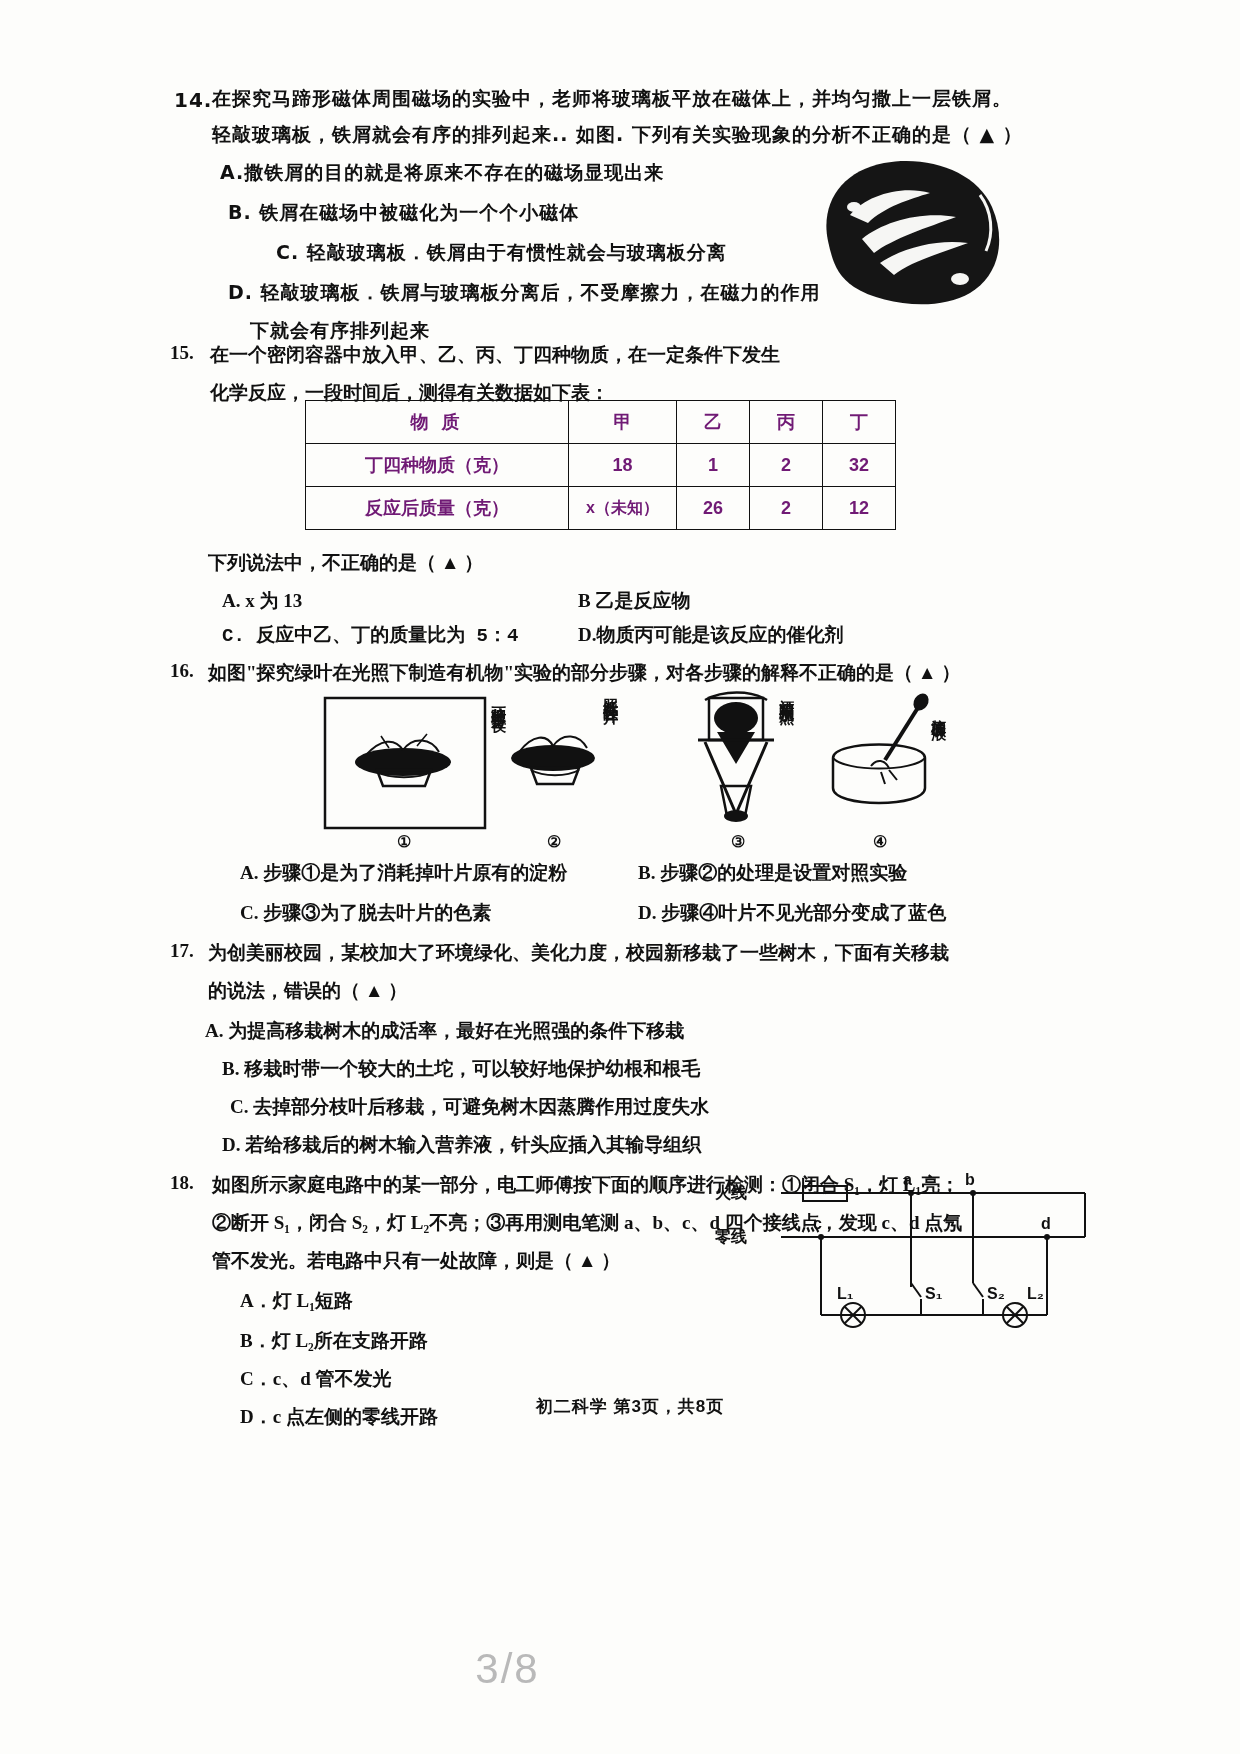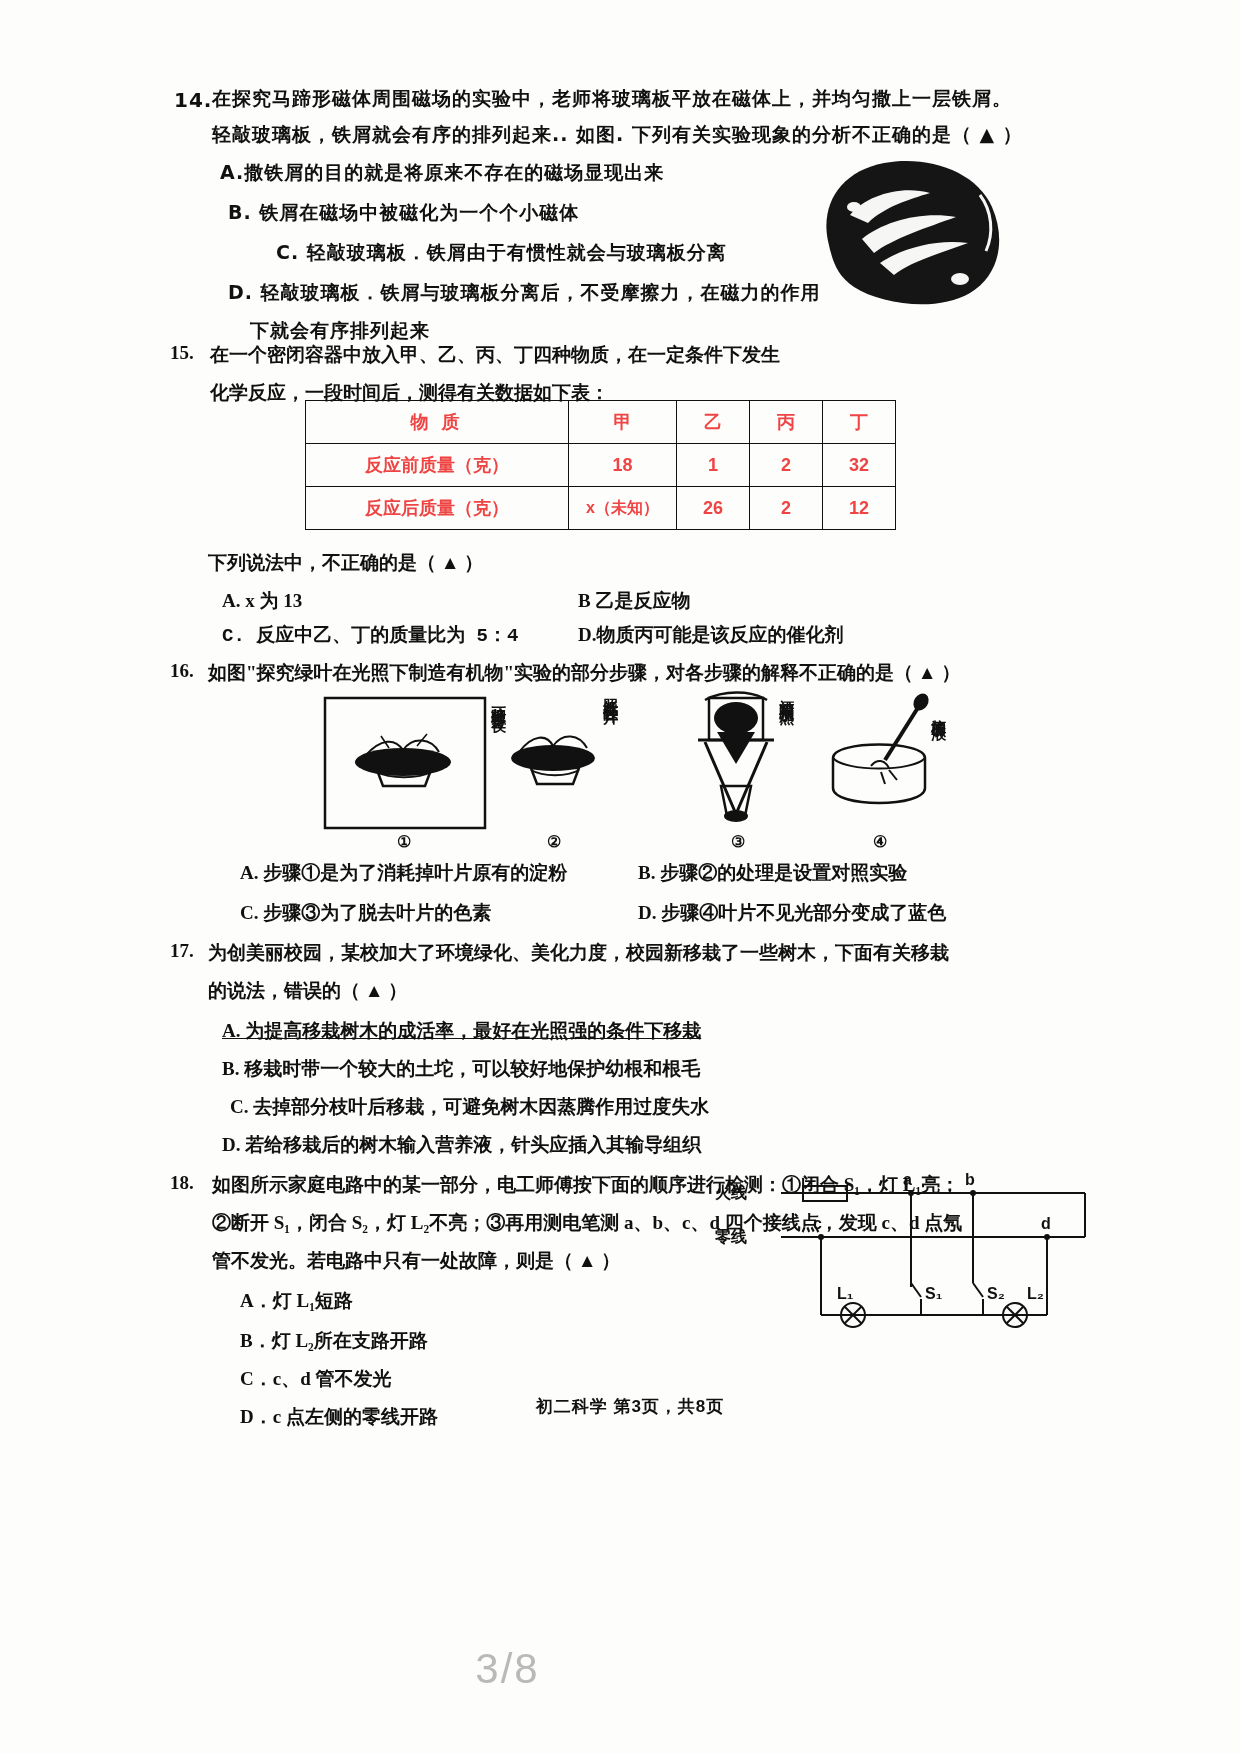--- a/index.html
+++ b/index.html
@@ -39,21 +39,21 @@
     left:155px; top:340px;
     border-collapse:collapse;
     font-family:"Liberation Sans", sans-serif;
     font-weight:700;
     font-size:18px;
   }
   .tbl td {
     border:1.6px solid #111;
     text-align:center;
     padding:9px 6px;
-    color:#ef4444;
+    color:#701a75;
   }
   .tbl td.lbl { width:250px; letter-spacing:4px; }
   .tbl td.c1  { width:95px; }
   .tbl td.c   { width:60px; }
 
   
   .strip { position:absolute; left:135px; top:620px; width:700px; height:165px; }
   .vlabel {
     position:absolute;
     writing-mode:vertical-rl;
@@ -130,21 +130,21 @@
       <table class="tbl">
         <tbody>
             <tr>
           <td class="lbl">物  质</td>
           <td class="c1">甲</td>
           <td class="c">乙</td>
           <td class="c">丙</td>
           <td class="c">丁</td>
         </tr>
         <tr>
-          <td class="lbl" style="letter-spacing:0;">反应前质量（克）</td>
+          <td class="lbl" style="letter-spacing:0;">丁四种物质（克）</td>
           <td class="c1">18</td>
           <td class="c">1</td>
           <td class="c">2</td>
           <td class="c">32</td>
         </tr>
         <tr>
           <td class="lbl" style="letter-spacing:0;">反应后质量（克）</td>
           <td class="c1" style="font-size:16px;">x（未知）</td>
           <td class="c">26</td>
           <td class="c">2</td>
@@ -214,21 +214,21 @@
       <div class="opt t15" style="left:488px; top:800px;">B. 步骤②的处理是设置对照实验</div>
       <div class="opt t15" style="left:90px; top:840px;">C. 步骤③为了脱去叶片的色素</div>
       <div class="opt t15" style="left:488px; top:840px;">D. 步骤④叶片不见光部分变成了蓝色</div>
     </div>
 
     <div>
       <div class="num t15" style="left:20px; top:880px;">17.</div>
       <div class="line t15" style="left:58px; top:880px;">为创美丽校园，某校加大了环境绿化、美化力度，校园新移栽了一些树木，下面有关移栽</div>
       <div class="line t15" style="left:58px; top:918px;">的说法，错误的（  ▲  ）</div>
 
-      <div class="opt t15" style="left:72px; top:958px;text-decoration:underline;">A. 为提高移栽树木的成活率，最好在光照强的条件下移栽</div>
+      <div class="opt t15" style="left:55px; top:958px;">A. 为提高移栽树木的成活率，最好在光照强的条件下移栽</div>
       <div class="opt t15" style="left:72px; top:996px;">B. 移栽时带一个较大的土坨，可以较好地保护幼根和根毛</div>
       <div class="opt t15" style="left:72px; top:1034px;margin-left:8px;">C. 去掉部分枝叶后移栽，可避免树木因蒸腾作用过度失水</div>
       <div class="opt t15" style="left:72px; top:1072px;">D. 若给移栽后的树木输入营养液，针头应插入其输导组织</div>
     </div>
 
     <div>
       <div class="num t15" style="left:20px; top:1112px;">18.</div>
       <div class="line t15" style="left:62px; top:1112px;">如图所示家庭电路中的某一部分，电工师傅按下面的顺序进行检测：①闭合 S₁，灯 L₁亮；</div>
       <div class="line t15" style="left:62px; top:1150px;">②断开 S₁，闭合 S₂，灯 L₂不亮；③再用测电笔测 a、b、c、d 四个接线点，发现 c、d 点氖</div>
       <div class="line t15" style="left:62px; top:1188px;">管不发光。若电路中只有一处故障，则是（  ▲  ）</div>

